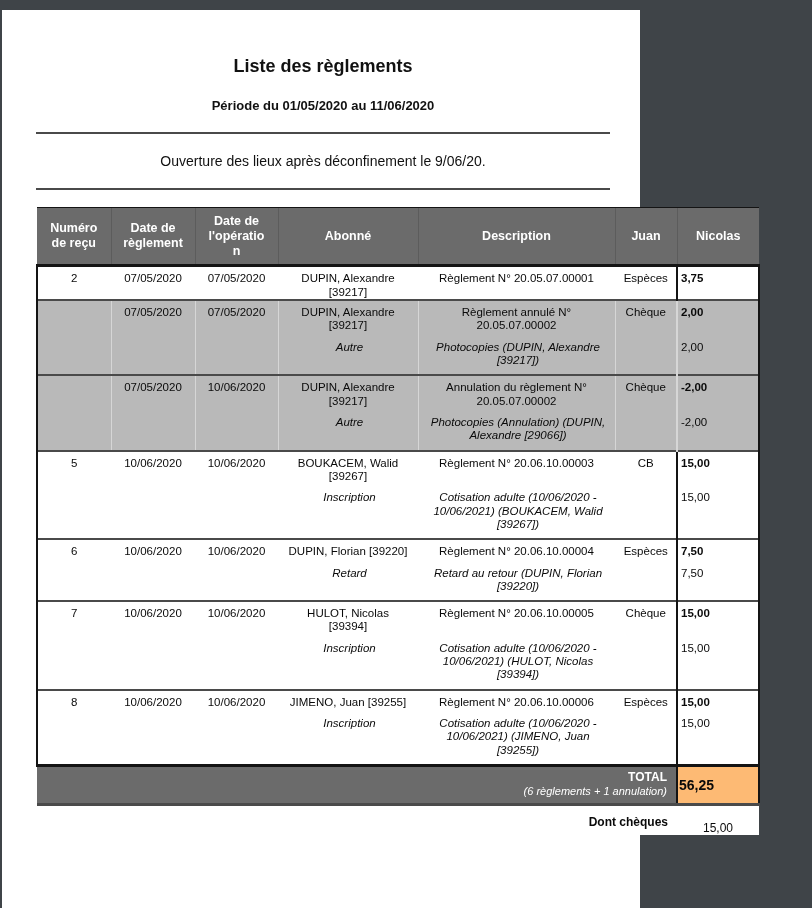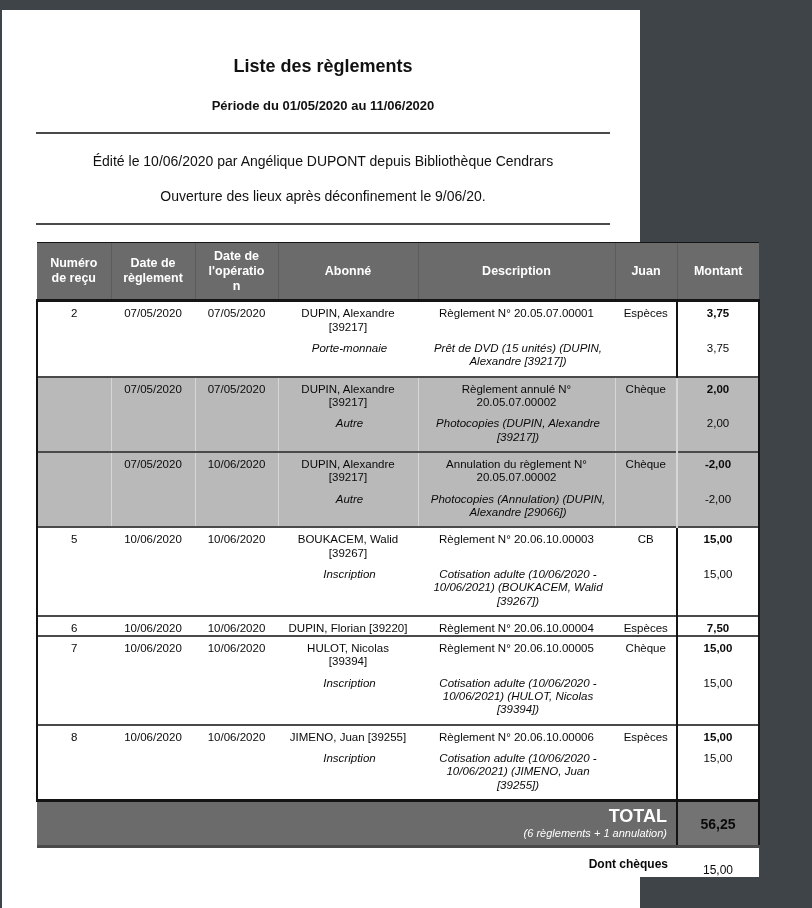--- a/index.html
+++ b/index.html
@@ -45,44 +45,44 @@
   tbody.groups td {
     font-size:11.5px; line-height:1.16; color:#0a0a0a;
     vertical-align:top; white-space:pre-line;
     padding:5px 3px 0 3px; background:#fff;
   }
   tbody.groups td + td { border-left:1px solid #ffffff; }
   tbody.groups td.first { border-left:2px solid var(--border-dark, #141414); }
   tbody.groups td.amount {
     border-left:2px solid var(--border-dark, #141414);
     border-right:2px solid var(--border-dark, #141414);
-    text-align:center;
+    text-align:left;
   }
   tbody.groups tr.main td { border-top:2px solid var(--rule, #4a4a4a); }
   tbody.groups td.c { text-align:center; }
   tbody.groups td.l { text-align:center; padding-left:6px; padding-right:6px; }
   tbody.groups tr.sub td { padding:8px 3px 7px 3px; }
   tbody.groups tr.sub td.l { padding-left:6px; }
   tbody.groups .italic { font-style:italic; }
   tbody.groups .amount-main { font-weight:bold; }
   tbody.groups tr.cancelled td { background: var(--cancelled-bg, #b9b9b9); }
   tbody.groups tr.cancelled td + td { border-left-color:#d6d6d6; }
 
   tbody.total-section td.total-label-cell {
     background: var(--total-bg, #6b6b6b); color:#fff;
     text-align:right; vertical-align:middle;
     padding:4px 9px 5px 3px;
     border-top:3px solid var(--border-dark, #141414);
     border-bottom:3px solid var(--rule, #4a4a4a);
   }
-  .total-label { font-size:18px; font-weight:bold; line-height:1.15; }
+  .total-label { font-size:12px; font-weight:bold; line-height:1.15; }
   .total-note  { font-size:11px; font-style:italic; line-height:1.2; }
   tbody.total-section td.total-amount {
-    background:#737373; color:#0a0a0a;
-    font-size:14px; font-weight:bold; text-align:center; vertical-align:middle;
+    background:#fdba74; color:#0a0a0a;
+    font-size:14px; font-weight:bold; text-align:left; vertical-align:middle;
     border-top:3px solid var(--border-dark, #141414);
     border-bottom:3px solid var(--rule, #4a4a4a);
     border-left:2px solid var(--border-dark, #141414);
     border-right:2px solid var(--border-dark, #141414);
   }
 
   tbody.summary td { border:none; background:#fff; vertical-align:top; }
   tbody.summary td.summary-label-cell { text-align:right; padding:9px 9px 0 3px; }
   .summary-label { font-size:12px; font-weight:bold; color:#0a0a0a; line-height:1.25; }
   tbody.summary td.summary-amount { text-align:center; font-size:12px; padding:15px 3px 0 3px; }
@@ -91,21 +91,20 @@
 <body>
 
 <div class="viewport">
   <div class="page">
 
     <div class="page-title">Liste des règlements</div>
     <div class="page-subtitle">Période du 01/05/2020 au 11/06/2020</div>
 
     <hr class="rule">
 
-    <div class="meta-line">Édité le 10/06/2020 par Angélique DUPONT depuis Bibliothèque Cendrars</div>
     <div class="meta-line">Ouverture des lieux après déconfinement le 9/06/20.</div>
 
     <hr class="rule">
 
     <table class="payments">
       <colgroup>
         <col style="width:74px">
           <col style="width:84px">
           <col style="width:83px">
         <col style="width:140px">
@@ -118,45 +117,35 @@
           <th>Numéro
 de reçu</th>
           <th>Date de
 règlement</th>
           <th>Date de
 l'opératio
 n</th>
           <th>Abonné</th>
           <th>Description</th>
           <th>Juan</th>
-          <th>Montant</th>
+          <th>Nicolas</th>
         </tr>
       </thead>
 
       <tbody class="groups">
 
         <tr class="main">
           <td class="c first">2</td>
           <td class="c">07/05/2020</td>
           <td class="c">07/05/2020</td>
           <td class="l">DUPIN, Alexandre
 [39217]</td>
           <td class="l">Règlement N° 20.05.07.00001</td>
           <td class="c">Espèces</td>
           <td class="amount amount-main">3,75</td>
-        </tr>
-        <tr class="sub">
-          <td class="first"></td>
-          <td></td>
-          <td></td>
-          <td class="l italic">Porte-monnaie</td>
-          <td class="l italic">Prêt de DVD (15 unités) (DUPIN,
-Alexandre [39217])</td>
-          <td></td>
-          <td class="amount">3,75</td>
         </tr>
 
         <tr class="main cancelled">
           <td class="c first"></td>
           <td class="c">07/05/2020</td>
           <td class="c">07/05/2020</td>
           <td class="l">DUPIN, Alexandre
 [39217]</td>
           <td class="l">Règlement annulé N°
 20.05.07.00002</td>
@@ -219,20 +208,30 @@
         </tr>
 
         <tr class="main">
           <td class="c first">6</td>
           <td class="c">10/06/2020</td>
           <td class="c">10/06/2020</td>
           <td class="l">DUPIN, Florian [39220]</td>
           <td class="l">Règlement N° 20.06.10.00004</td>
           <td class="c">Espèces</td>
           <td class="amount amount-main">7,50</td>
+        </tr>
+        <tr class="sub">
+          <td class="first"></td>
+          <td></td>
+          <td></td>
+          <td class="l italic">Retard</td>
+          <td class="l italic">Retard au retour (DUPIN, Florian
+[39220])</td>
+          <td></td>
+          <td class="amount">7,50</td>
         </tr>
 
         <tr class="main">
           <td class="c first">7</td>
           <td class="c">10/06/2020</td>
           <td class="c">10/06/2020</td>
           <td class="l">HULOT, Nicolas
 [39394]</td>
           <td class="l">Règlement N° 20.06.10.00005</td>
           <td class="c">Chèque</td>

